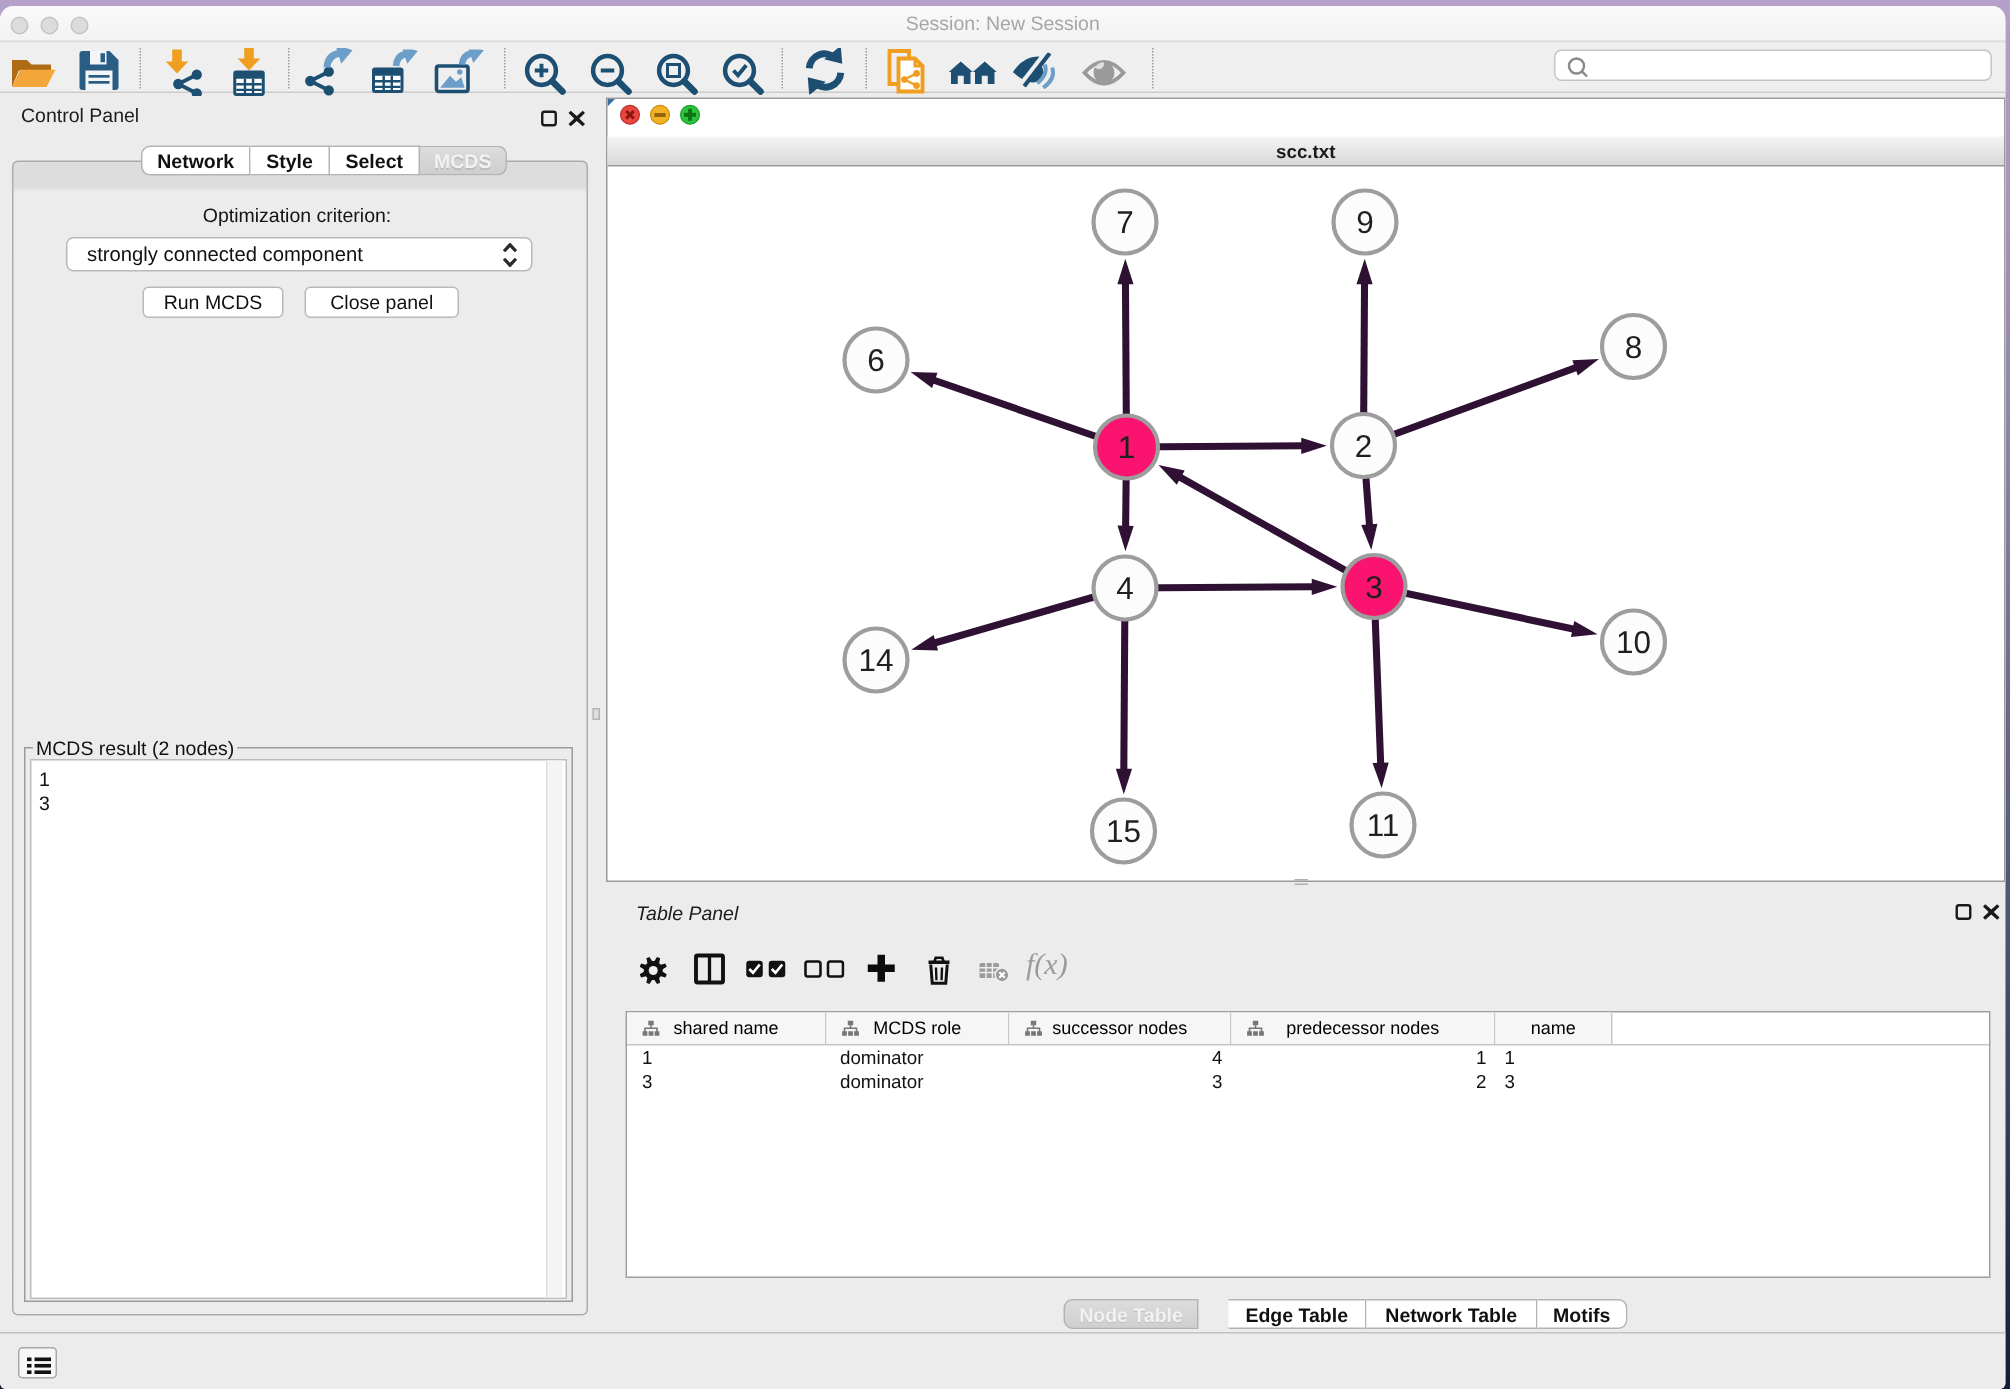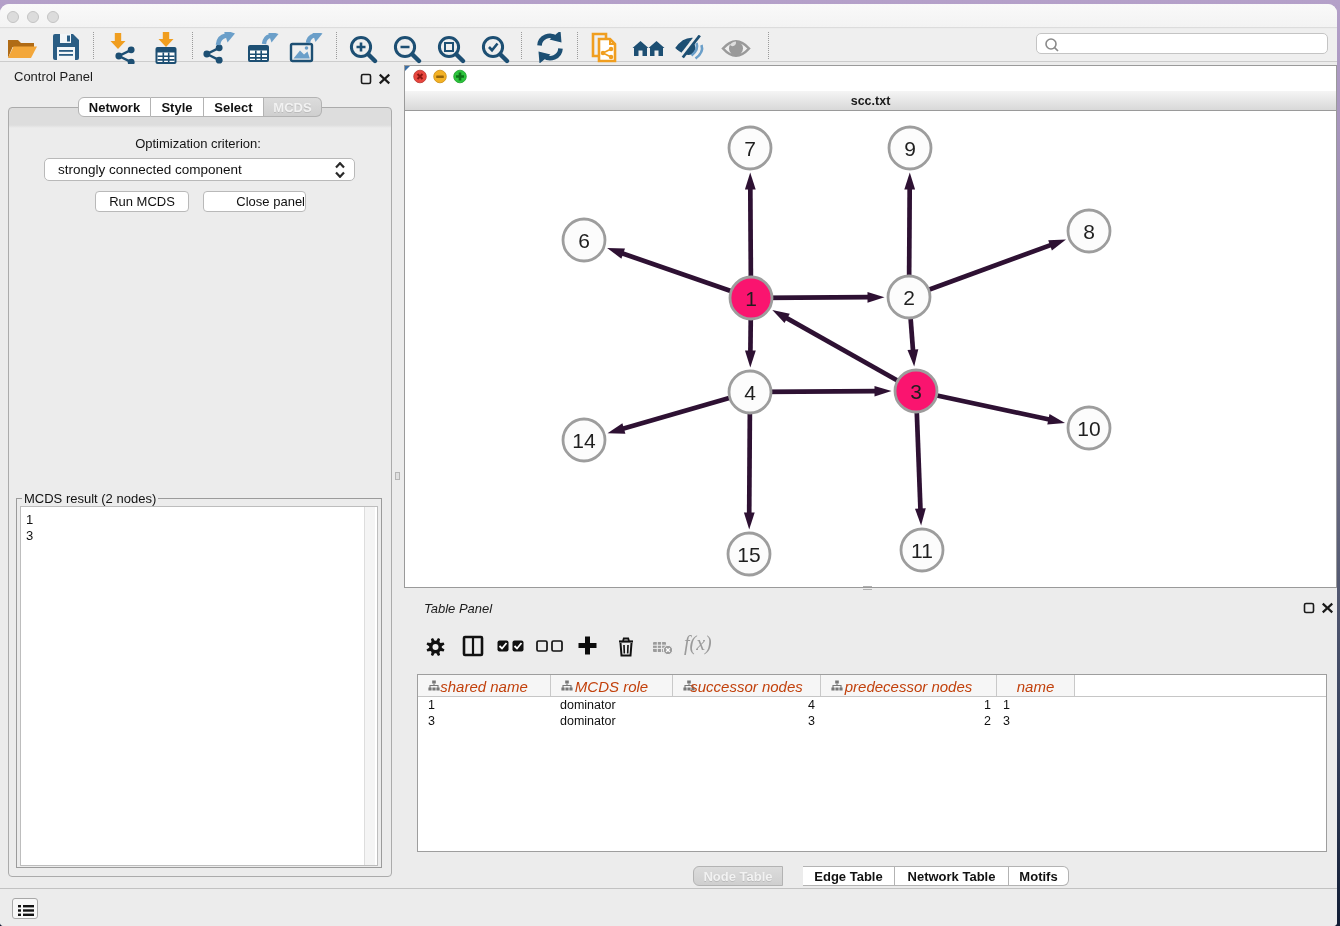--- a/index.html
+++ b/index.html
@@ -25,21 +25,21 @@
   .ticon { position:absolute; top:3px; }
   #search { position:absolute; left:1036px; top:4px; width:292px; height:21px;
     background:#fff; border:1px solid #c4c4c4; border-radius:5px; }
 
   
   #cphead { position:absolute; left:0; top:58px; width:396px; height:28px; }
   .panel-title { font-size:13px; color:#1c1c1c; }
   #cptabs { position:absolute; left:78px; top:93px; height:20px; display:flex; z-index:5; }
   .tab { height:20px; font-size:13px; font-weight:bold; color:#111; background:#fff;
     border:1px solid #b3b3b3; border-left:none; text-align:center; line-height:19px; }
-  .tab.first { border-left:1px solid #b3b3b3; border-radius:6px 0 0 6px; }
+  .tab.first { border-left:1px solid #b3b3b3; border-radius:6px 0 0 6px;margin-left:16px; }
   .tab.last { border-radius:0 6px 6px 0; }
   .tab.sel { background:linear-gradient(#dcdcdc,#cfcfcf); color:#f2f2f2;
     text-shadow:0 1px 0 #bbb; border-color:#b3b3b3; }
   #cppanel { position:absolute; left:8px; top:103px; width:384px; height:770px;
     border:1px solid #ababab; border-radius:4px;
     background:linear-gradient(#dddddd 0,#dddddd 17px,#ececec 20px,#ececec 100%); }
   #optlabel { position:absolute; left:0; top:132px; width:396px; text-align:center;
     font-size:13px; color:#141414; }
   #dropdown { position:absolute; left:44px; top:154px; width:311px; height:23px;
     background:#fff; border:1px solid #b9b9b9; border-radius:5px;
@@ -62,21 +62,21 @@
   #nettitle { position:absolute; left:0; top:0; width:100%; height:20px;
     background:linear-gradient(#f5f5f5,#d8d8d8); border-bottom:1px solid #9a9a9a;
     font-size:12.5px; font-weight:bold; color:#1a1a1a; text-align:center; line-height:20px;margin-top:25px; }
 
   
   #tphead { position:absolute; left:410px; top:590px; width:933px; height:26px;font-style:italic; }
   #tptools { position:absolute; left:418px; top:623px; height:38px; }
   #tbl { position:absolute; left:417px; top:670px; width:910px; height:178px;
     border:1px solid #9e9e9e; background:#fff; }
   .th { position:absolute; top:0; height:21px; background:#f6f6f6;
-    border-right:1px solid #c9c9c9; font-size:15px; color:#c2410c;font-style:italic; }
+    border-right:1px solid #c9c9c9; font-size:12px; color:#000000; }
   .thlbl { position:absolute; top:3px; width:100%; text-align:center; }
   .td { position:absolute; font-size:12.5px; color:#111; height:16px; }
   #tbtabs { position:absolute; left:693px; top:862px; height:21px; display:flex; }
 
   
   #statusbar { position:absolute; left:0; top:884px; width:100%; height:38px;
     background:#ececec; border-top:1px solid #c2c2c2; }
   #memtbtn { position:absolute; left:1254px; top:9px; width:75px; height:23px;
     background:#f7f7f7; border:1px solid #9e9e9e; border-radius:2px;
     font-size:12.5px; color:#111;margin-top:36px; }
@@ -84,20 +84,21 @@
     background:#f7f7f7; border:1px solid #a8a8a8; border-radius:3px; }
 </style>
 </head>
 <body>
 <div id="win">
 
   <div id="titlebar">
     <div class="tl" style="left:7px;"></div>
     <div class="tl" style="left:27px;"></div>
     <div class="tl" style="left:47px;"></div>
+    <div id="wtitle">Session: New Session</div>
   </div>
 
   <div id="toolbar">
     <svg class="ticon" style="left:6px;top:4px" width="33" height="27" viewBox="0 0 33 27">
         <path d="M2 7 L12 7 L15 10 L28 10 L28 14 L2 14 Z" fill="#b06b15"></path>
 <path d="M2 25 L2 8 L12 8 L15 11 L28 11 L28 13 L7 13 L2 25 Z" fill="#b06b15"></path>
 <path d="M2 25 L7.5 13.5 L31 13.5 L25 25 Z" fill="#f3a73a"></path>
       </svg>
 <svg class="ticon" style="left:51px;top:3px" width="30" height="30" viewBox="0 0 30 30">
         <path d="M2 4 Q2 2 4 2 L22 2 L28 8 L28 26 Q28 28 26 28 L4 28 Q2 28 2 26 Z" fill="#2a5d84"></path>
@@ -235,21 +236,21 @@
     <div class="tab" style="width:53px;">Style</div>
     <div class="tab" style="width:60px;">Select</div>
     <div class="tab last sel" style="width:58px;">MCDS</div>
   </div>
   <div id="optlabel">Optimization criterion:</div>
   <div id="dropdown">strongly connected component<svg width="12" height="16" viewBox="0 0 12 16" style="position:absolute;right:8px;top:3px">
         <path d="M2 5.5 L6 1.2 L10 5.5" fill="none" stroke="#2a2a2a" stroke-width="2.2"></path>
         <path d="M2 10.5 L6 14.8 L10 10.5" fill="none" stroke="#2a2a2a" stroke-width="2.2"></path>
       </svg></div>
   <div class="btn" style="left:95px; top:187px; width:94px;">Run MCDS</div>
-  <div class="btn" style="left:203px; top:187px; width:103px;text-align:right;">Close panel</div>
+  <div class="btn" style="left:203px; top:187px; width:103px;">Close panel</div>
   <div id="fieldset">
     <div id="fsborder"></div>
     <div id="fsarea">
         <div style="padding:5px 0 0 5px; line-height:16px;">1<br>3</div>
       </div>
     <div id="fsscroll"></div>
     <div id="fslegend">MCDS result (2 nodes)</div>
   </div>
 
   <div id="netwin">

